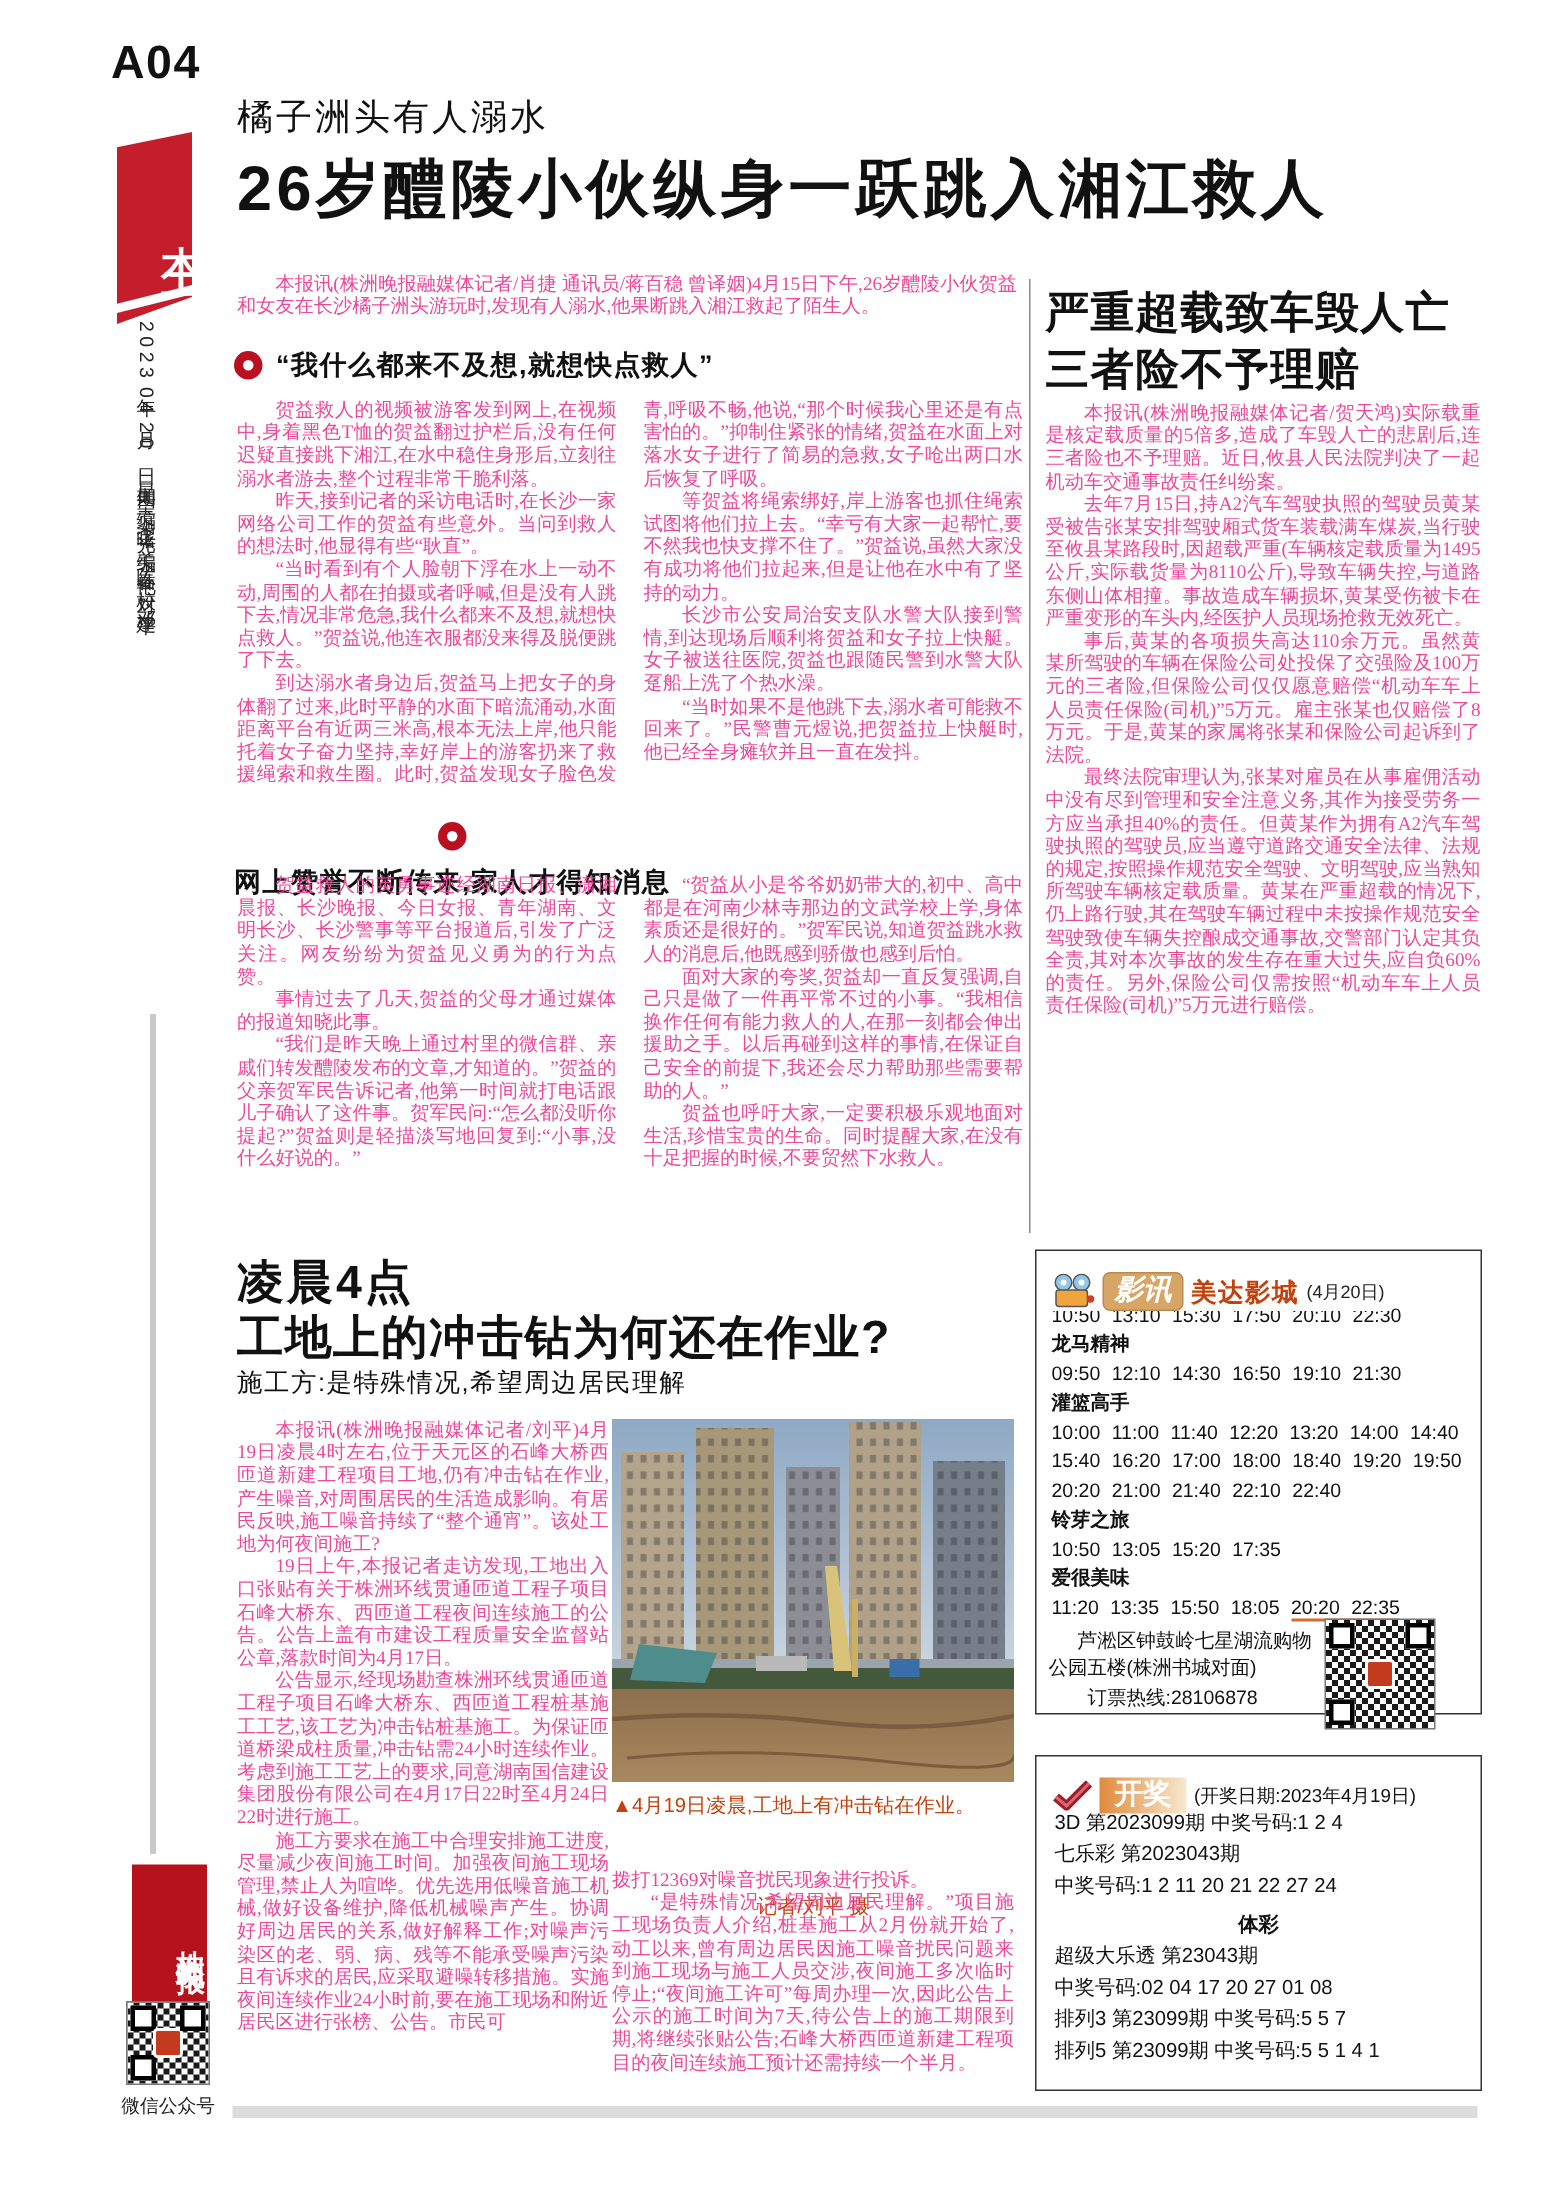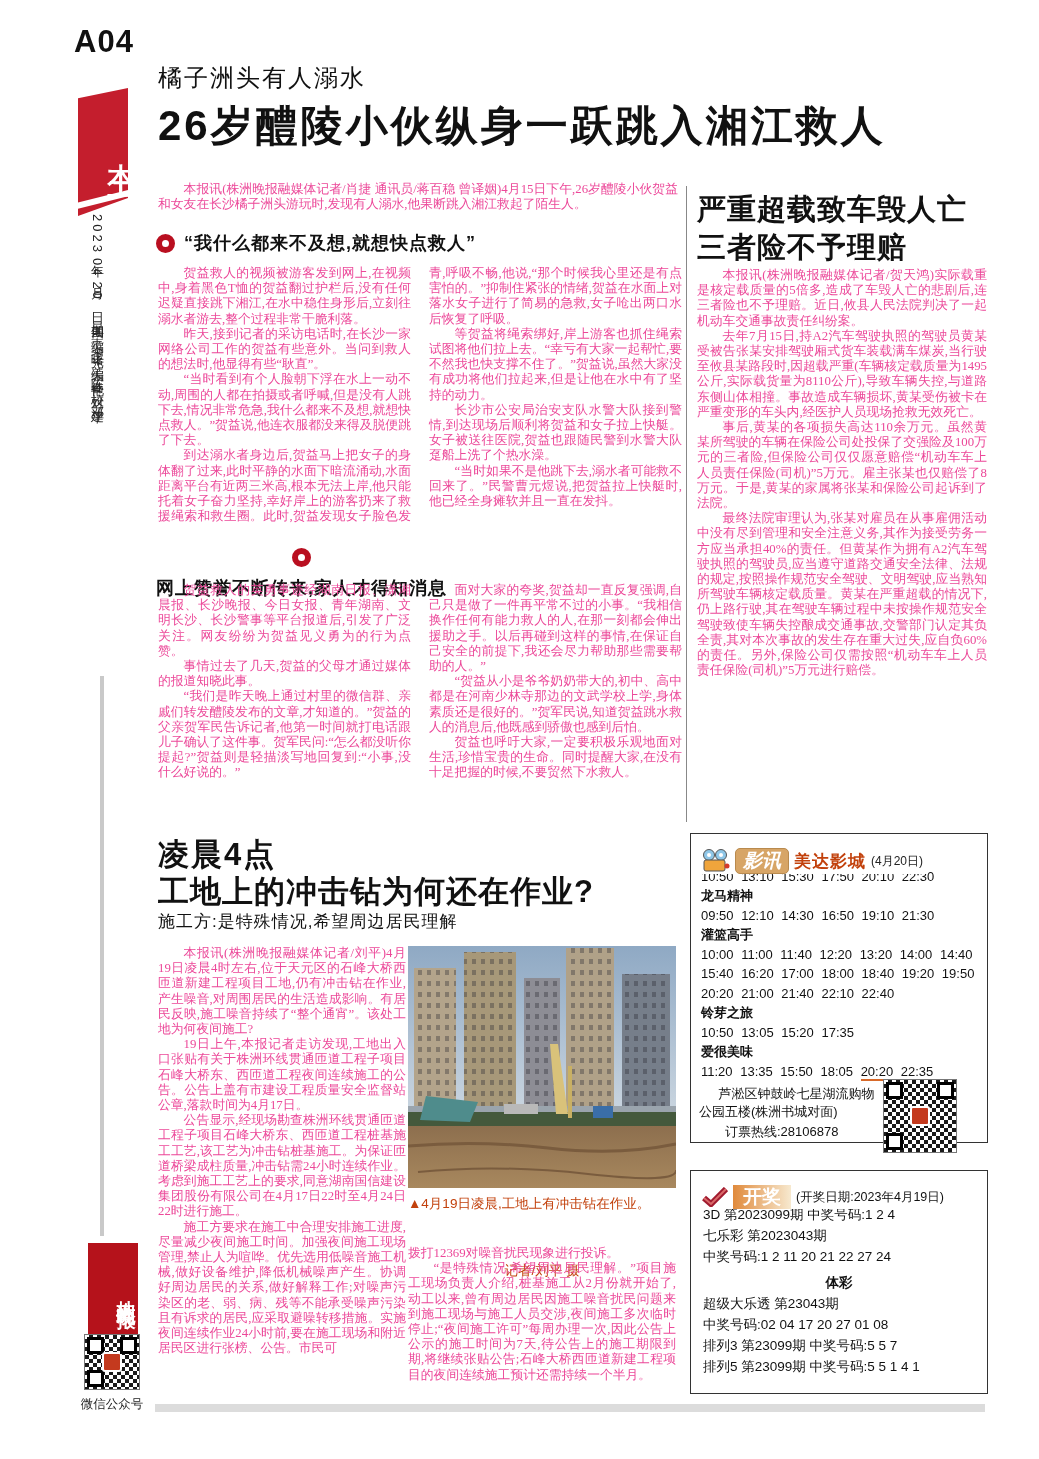--- a/index.html
+++ b/index.html
@@ -139,22 +139,22 @@
 
   <div class="abs sec-head sec2-head">
     <span class="sec-bullet"></span>
     <span class="sec-title">网上赞誉不断传来,家人才得知消息</span>
   </div>
   <div class="abs sec2-body body-text">
 
   <p>贺益救人的英勇事迹经湖南日报、潇湘晨报、长沙晚报、今日女报、青年湖南、文明长沙、长沙警事等平台报道后,引发了广泛关注。网友纷纷为贺益见义勇为的行为点赞。</p>
       <p>事情过去了几天,贺益的父母才通过媒体的报道知晓此事。</p>
       <p>“我们是昨天晚上通过村里的微信群、亲戚们转发醴陵发布的文章,才知道的。”贺益的父亲贺军民告诉记者,他第一时间就打电话跟儿子确认了这件事。贺军民问:“怎么都没听你提起?”贺益则是轻描淡写地回复到:“小事,没什么好说的。”</p>
+      <p>“贺益从小是爷爷奶奶带大的,初中、高中都是在河南少林寺那边的文武学校上学,身体素质还是很好的。”贺军民说,知道贺益跳水救人的消息后,他既感到骄傲也感到后怕。</p>
       <p>面对大家的夸奖,贺益却一直反复强调,自己只是做了一件再平常不过的小事。“我相信换作任何有能力救人的人,在那一刻都会伸出援助之手。以后再碰到这样的事情,在保证自己安全的前提下,我还会尽力帮助那些需要帮助的人。”</p>
-      <p>“贺益从小是爷爷奶奶带大的,初中、高中都是在河南少林寺那边的文武学校上学,身体素质还是很好的。”贺军民说,知道贺益跳水救人的消息后,他既感到骄傲也感到后怕。</p>
       <p>贺益也呼吁大家,一定要积极乐观地面对生活,珍惜宝贵的生命。同时提醒大家,在没有十足把握的时候,不要贸然下水救人。</p>
     </div>
 
   <div class="abs vdivider"></div>
 
   <div class="abs r-title">
     <div>严重超载致车毁人亡</div>
     <div>三者险不予理赔</div>
   </div>
   <div class="abs r-body body-text">

